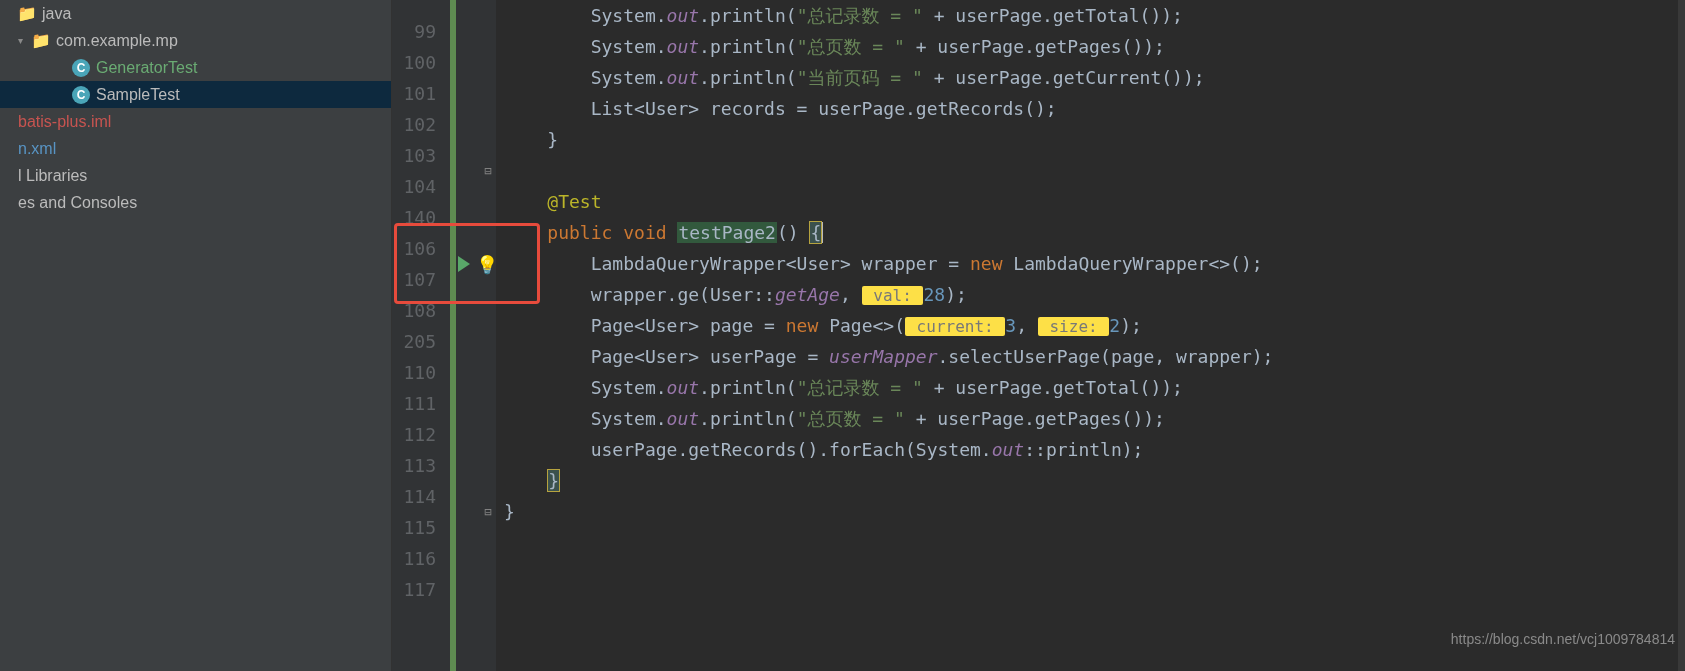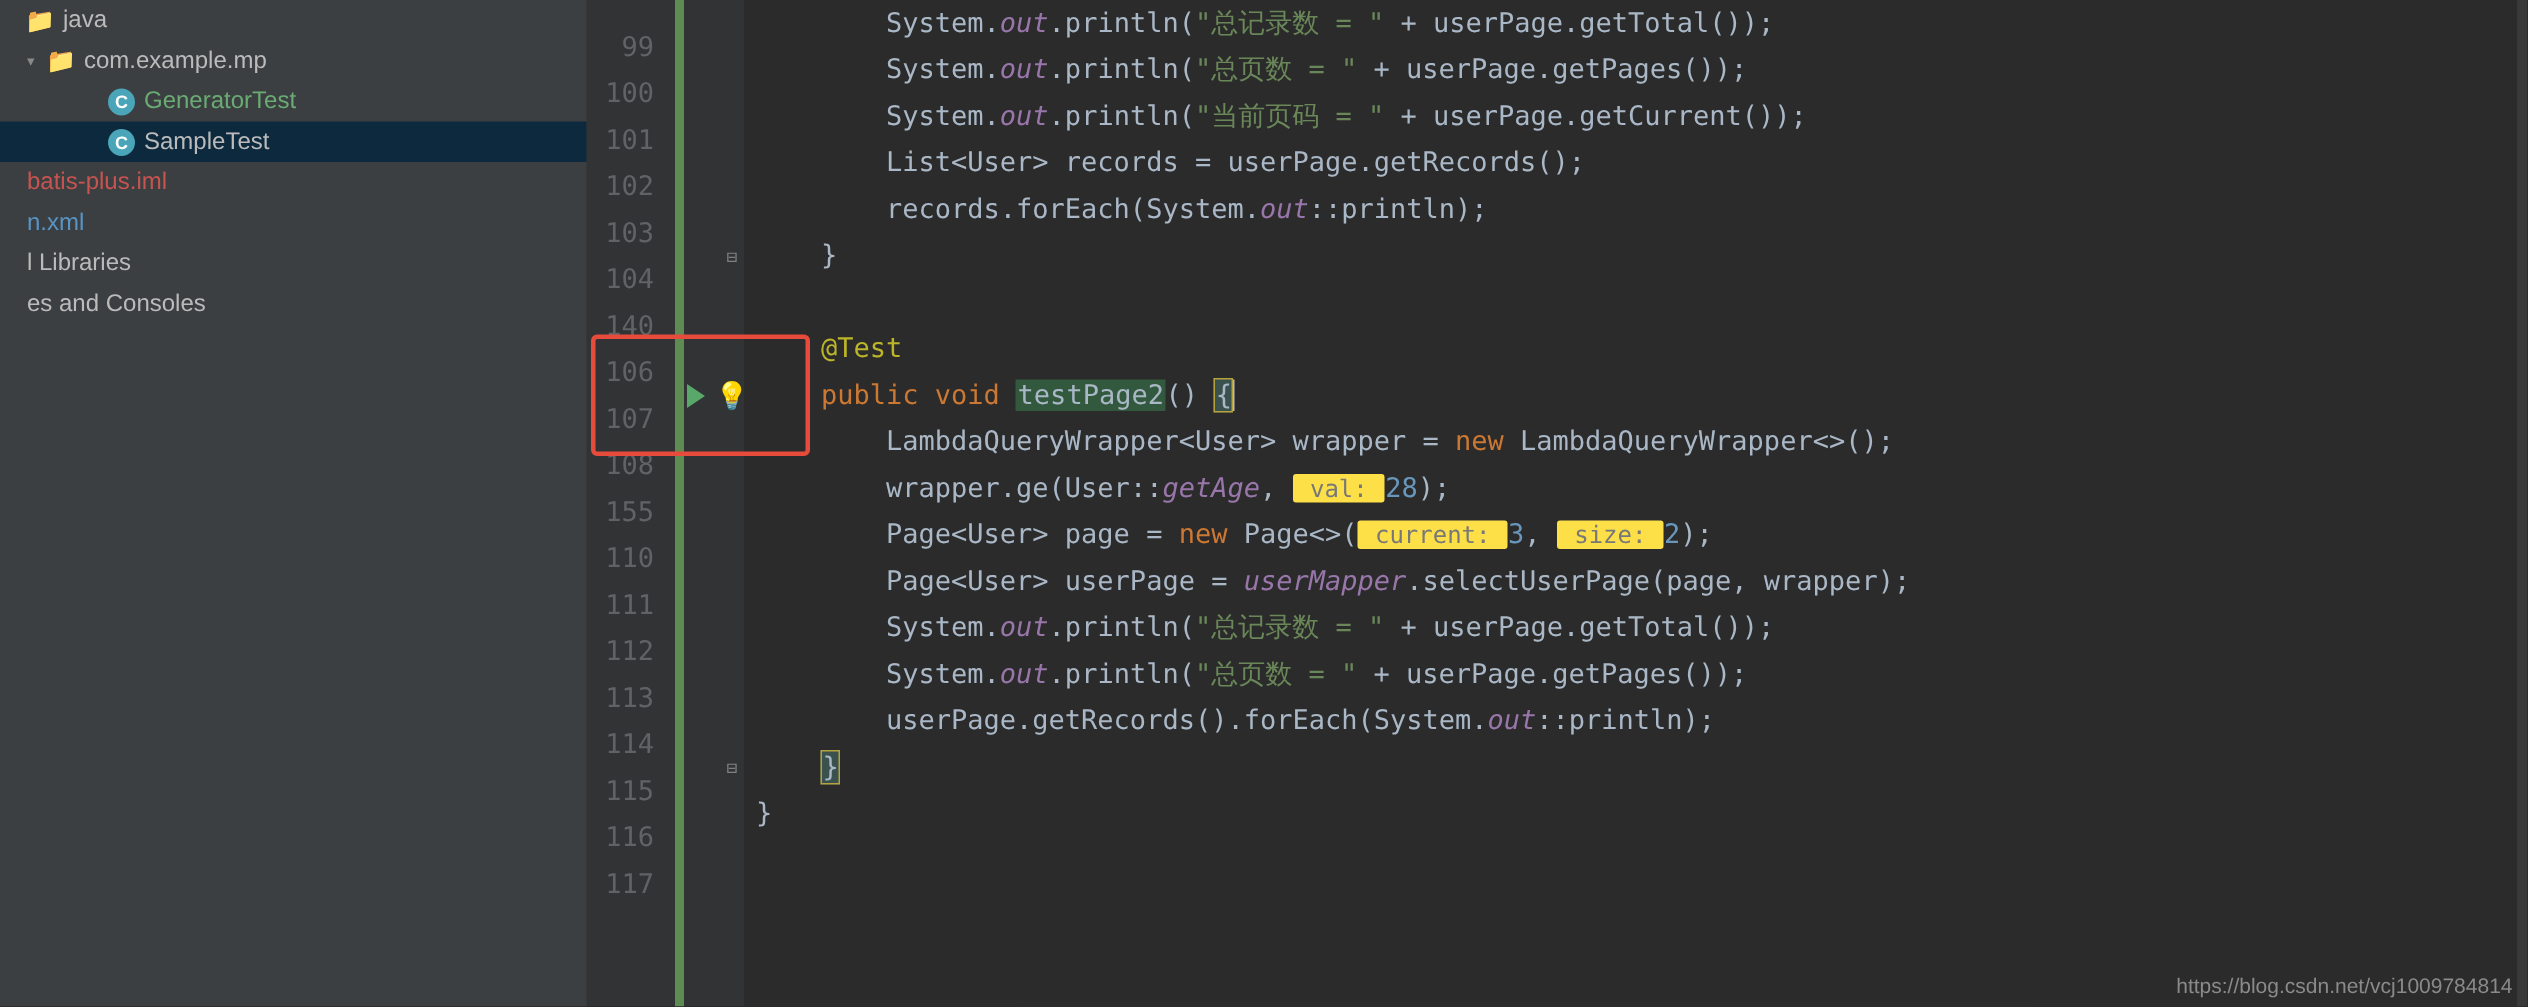--- a/index.html
+++ b/index.html
@@ -135,21 +135,21 @@
   border-left:12px solid #59a869;
 }
 .bulb {
   position:absolute;
   width:16px; height:16px;
   color:#f0a732;
   display:flex; align-items:center; justify-content:center;
 }
 .watermark {
   position:absolute;
-  right:10px; bottom:6px;
+  right:10px; bottom:24px;
   color:#8a8a8a;
   font-size:14px;
   font-family:sans-serif;
 }
 .scrollbar {
   position:absolute;
   right:0; top:0; bottom:0;
   width:7px;
   background:rgba(255,255,255,0.07);
 }
@@ -201,21 +201,21 @@
       <div>99</div>
       <div>100</div>
       <div>101</div>
       <div>102</div>
       <div>103</div>
       <div>104</div>
       <div>140</div>
       <div>106</div>
       <div>107</div>
       <div>108</div>
-      <div>155</div>
+      <div>205</div>
       <div>110</div>
       <div>111</div>
       <div>112</div>
       <div>113</div>
       <div>114</div>
       <div>115</div>
       <div>116</div>
       <div>117</div>
     </div>
   <div class="run-col" id="runcol">
@@ -226,21 +226,20 @@
       <div class="fold-mark" style="top: 155px;">⊟</div>
       <div class="fold-mark" style="top: 248px;">⊟</div>
       <div class="fold-mark" style="top: 496px;">⊟</div>
       <div class="bulb" style="top: 256px; left: 0px;">💡</div>
     </div>
   <div class="code" id="codearea">
       <div class="code-line"><span class="">        System.</span><span class="static-field">out</span><span class="">.println(</span><span class="str">"总记录数 = "</span><span class=""> + userPage.getTotal());</span></div>
       <div class="code-line"><span class="">        System.</span><span class="static-field">out</span><span class="">.println(</span><span class="str">"总页数 = "</span><span class=""> + userPage.getPages());</span></div>
       <div class="code-line"><span class="">        System.</span><span class="static-field">out</span><span class="">.println(</span><span class="str">"当前页码 = "</span><span class=""> + userPage.getCurrent());</span></div>
       <div class="code-line"><span class="">        List&lt;User&gt; records = userPage.getRecords();</span></div>
-      <div class="code-line"><span class="">        records.forEach(System.</span><span class="static-field">out</span><span class="">::</span><span class="">println</span><span class="">);</span></div>
       <div class="code-line"><span class="">    }</span></div>
       <div class="code-line"><span class=""></span></div>
       <div class="code-line"><span class="">    </span><span class="anno">@Test</span></div>
       <div class="code-line"><span class="">    </span><span class="kw">public void </span><span class="hl-ident">testPage2</span><span class="">() </span><span class="brace-match">{</span><span class="cursor"></span></div>
       <div class="code-line"><span class="">        LambdaQueryWrapper&lt;User&gt; wrapper = </span><span class="kw">new </span><span class="">LambdaQueryWrapper&lt;&gt;();</span></div>
       <div class="code-line"><span class="">        wrapper.ge(User</span><span class="">::</span><span class="static-field">getAge</span><span class="">, </span><span class="param-hint"> val: </span><span class="num">28</span><span class="">);</span></div>
       <div class="code-line"><span class="">        Page&lt;User&gt; page = </span><span class="kw">new </span><span class="">Page&lt;&gt;(</span><span class="param-hint"> current: </span><span class="num">3</span><span class="">, </span><span class="param-hint"> size: </span><span class="num">2</span><span class="">);</span></div>
       <div class="code-line"><span class="">        Page&lt;User&gt; userPage = </span><span class="static-field">userMapper</span><span class="">.selectUserPage(page, wrapper);</span></div>
       <div class="code-line"><span class="">        System.</span><span class="static-field">out</span><span class="">.println(</span><span class="str">"总记录数 = "</span><span class=""> + userPage.getTotal());</span></div>
       <div class="code-line"><span class="">        System.</span><span class="static-field">out</span><span class="">.println(</span><span class="str">"总页数 = "</span><span class=""> + userPage.getPages());</span></div>

